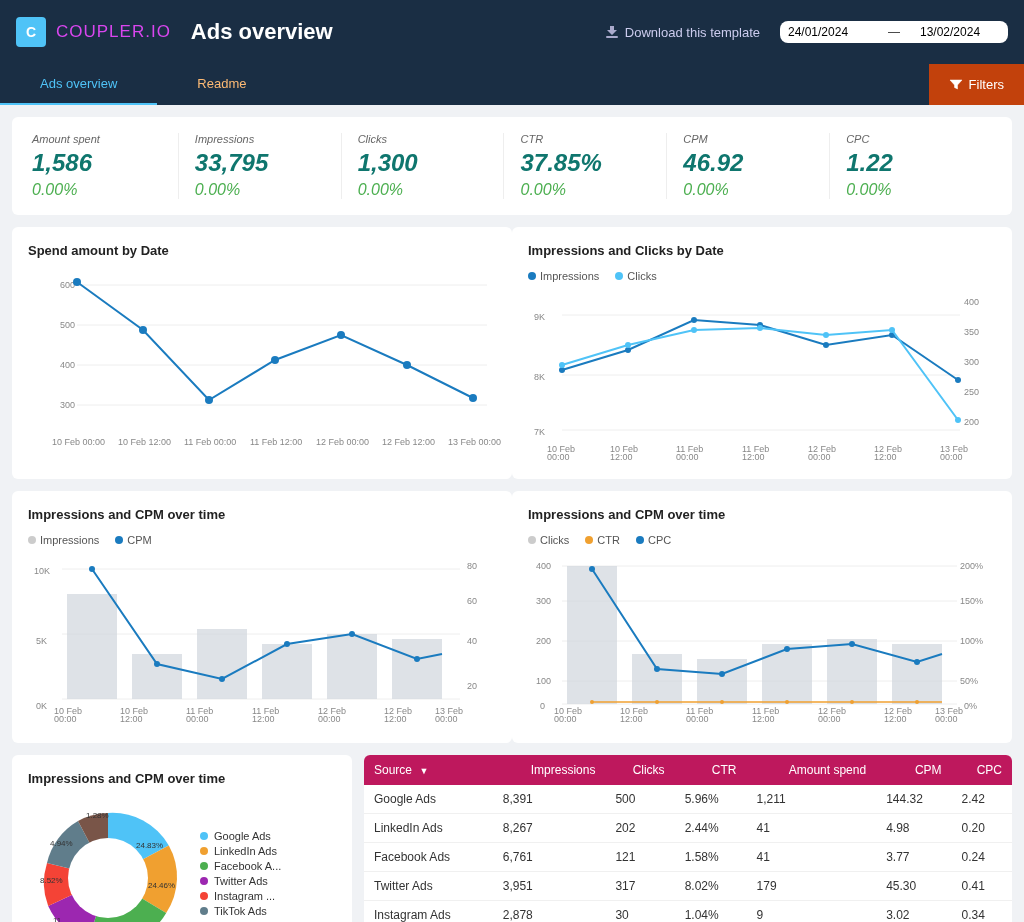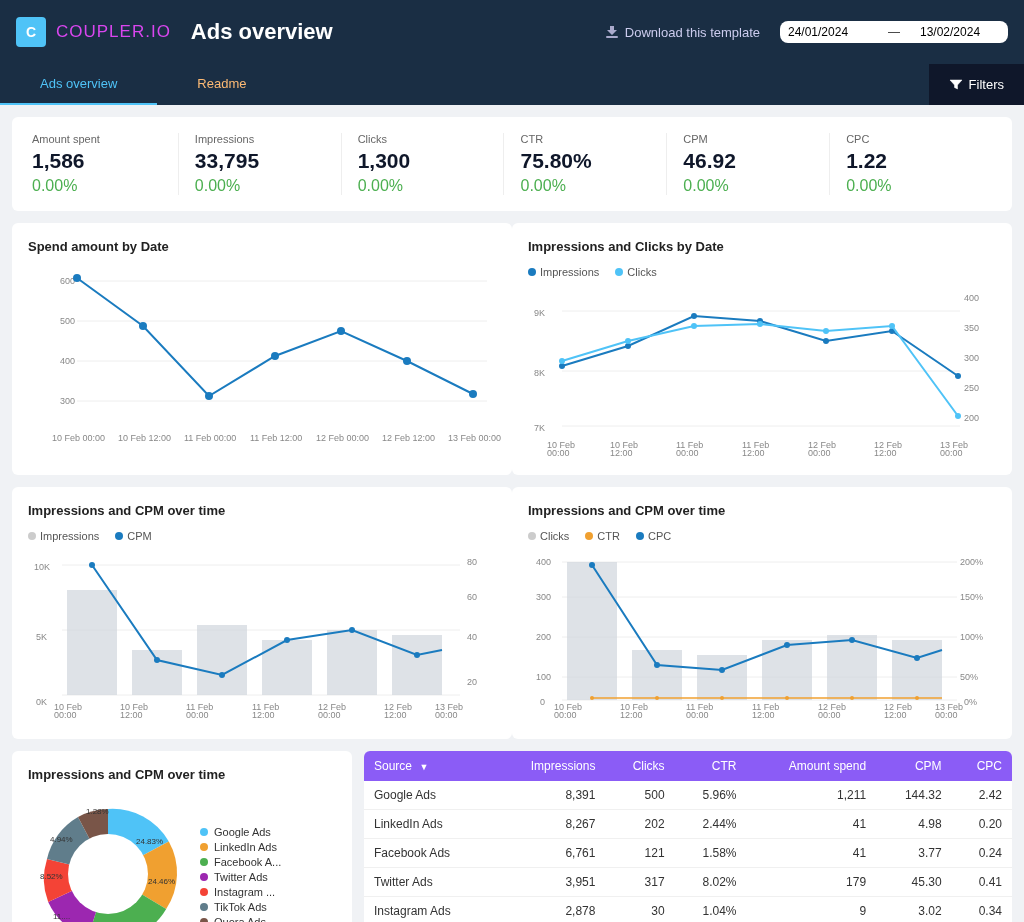--- a/index.html
+++ b/index.html
@@ -40,21 +40,21 @@
       cursor: pointer;
       font-size: 13px;
       border-bottom: 2px solid transparent;
     }
     .tab.active {
       color: #4fc3f7;
       border-bottom: 2px solid #4fc3f7;
     }
     .filters-btn {
       margin-left: auto;
-      background: #0f172a;
+      background: #c2410c;
       color: white;
       padding: 8px 20px;
       border: none;
       cursor: pointer;
       display: flex;
       align-items: center;
       gap: 6px;
       font-size: 13px;
       margin-right: 0;
       text-align: center;
@@ -64,30 +64,31 @@
     .main { padding: 12px; }
 
     
     .kpi-row {
       background: white;
       border-radius: 6px;
       display: flex;
       padding: 16px 20px;
       margin-bottom: 12px;
       gap: 0;
+      font-style: italic;
     }
     .kpi-item {
       flex: 1;
       padding: 0 16px;
       border-right: 1px solid #eee;
     }
     .kpi-item:first-child { padding-left: 0; }
     .kpi-item:last-child { border-right: none; }
     .kpi-label { font-size: 11px; color: #666; margin-bottom: 4px; }
-    .kpi-value { font-size: 21px; font-weight: 600; color: #0f172a; }
+    .kpi-value { font-size: 24px; font-weight: 600; color: #0f766e; }
     .kpi-change { font-size: 16px; color: #4caf50; margin-top: 4px; }
 
     
     .charts-row {
       display: flex;
       margin-bottom: 12px;
     }
     .chart-card {
       background: white;
       border-radius: 6px;
@@ -133,32 +134,32 @@
       overflow: hidden;
     }
 
     
     .data-table {
       width: 100%;
       border-collapse: collapse;
       font-size: 12px;
     }
     .data-table th {
-      background: #8b5cf6;
+      background: #be185d;
       color: white;
       padding: 8px 10px;
       text-align: left;
       font-weight: 500;
     }
     .data-table th:not(:first-child) { text-align: right; }
     .data-table td {
       padding: 7px 10px;
       border-bottom: 1px solid #f0f0f0;
     }
-    .data-table td:not(:first-child) { text-align: right; }
+    .data-table td:not(:first-child) { text-align: left; }
     .data-table tr:last-child td { border-bottom: none; font-weight: 600; background: #fafafa; }
 
     
     svg { overflow: visible; }
     .axis-text { font-size: 9px; fill: #888; }
 
     
     .donut-legend { margin-top: 8px; }
     .donut-legend-item { display: flex; align-items: center; gap: 6px; font-size: 11px; margin-bottom: 3px; }
     .donut-legend-dot { width: 8px; height: 8px; border-radius: 50%; flex-shrink: 0; }
@@ -215,21 +216,21 @@
       <div class="kpi-value">33,795</div>
       <div class="kpi-change">0.00%</div>
     </div>
     <div class="kpi-item">
       <div class="kpi-label">Clicks</div>
       <div class="kpi-value">1,300</div>
       <div class="kpi-change">0.00%</div>
     </div>
     <div class="kpi-item">
       <div class="kpi-label">CTR</div>
-      <div class="kpi-value">75.80%</div>
+      <div class="kpi-value">37.85%</div>
       <div class="kpi-change">0.00%</div>
     </div>
     <div class="kpi-item">
       <div class="kpi-label">CPM</div>
       <div class="kpi-value">46.92</div>
       <div class="kpi-change">0.00%</div>
     </div>
     <div class="kpi-item">
       <div class="kpi-label">CPC</div>
       <div class="kpi-value">1.22</div>

